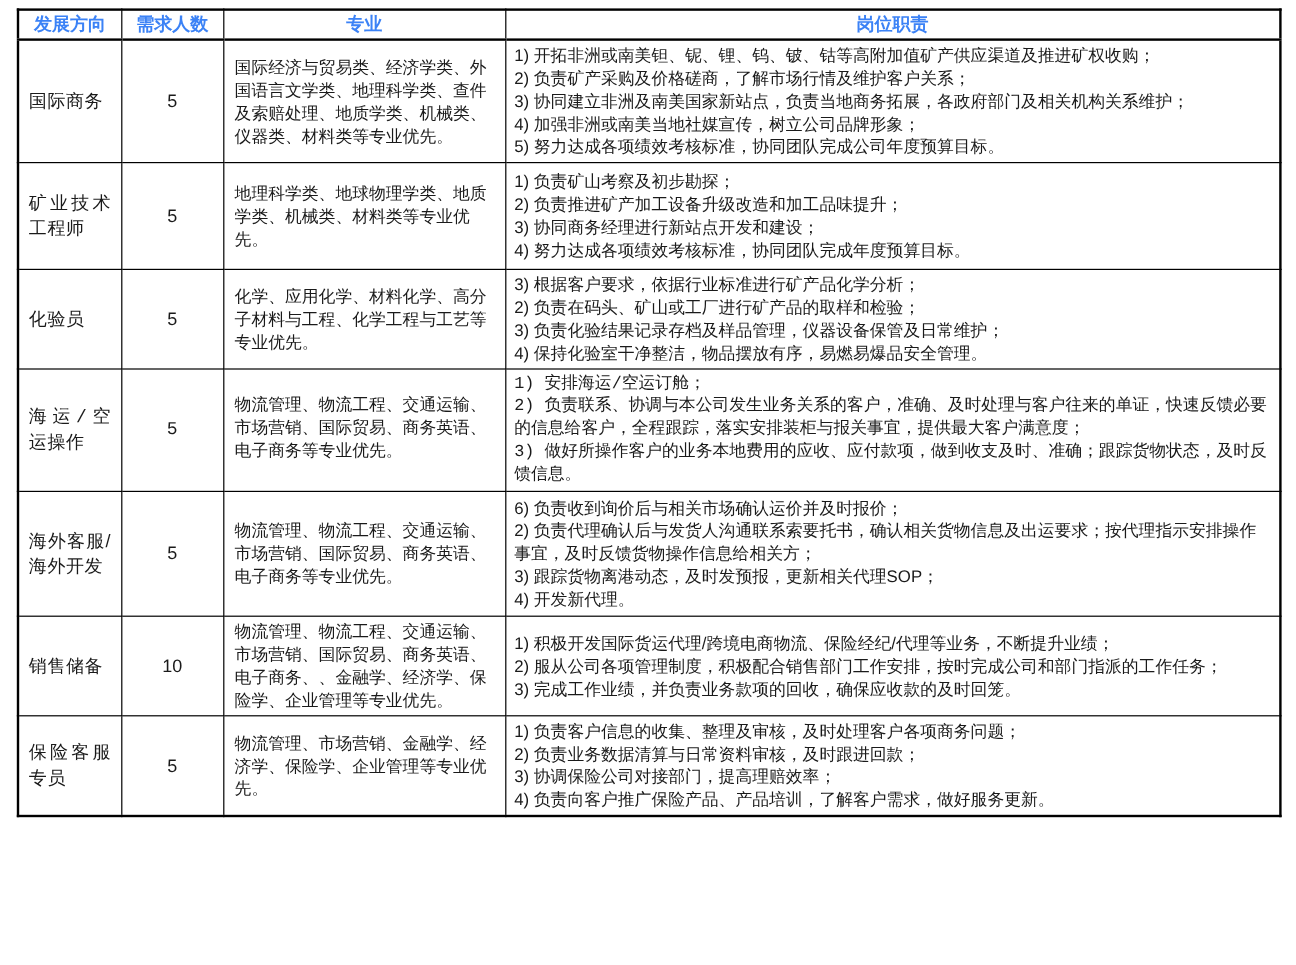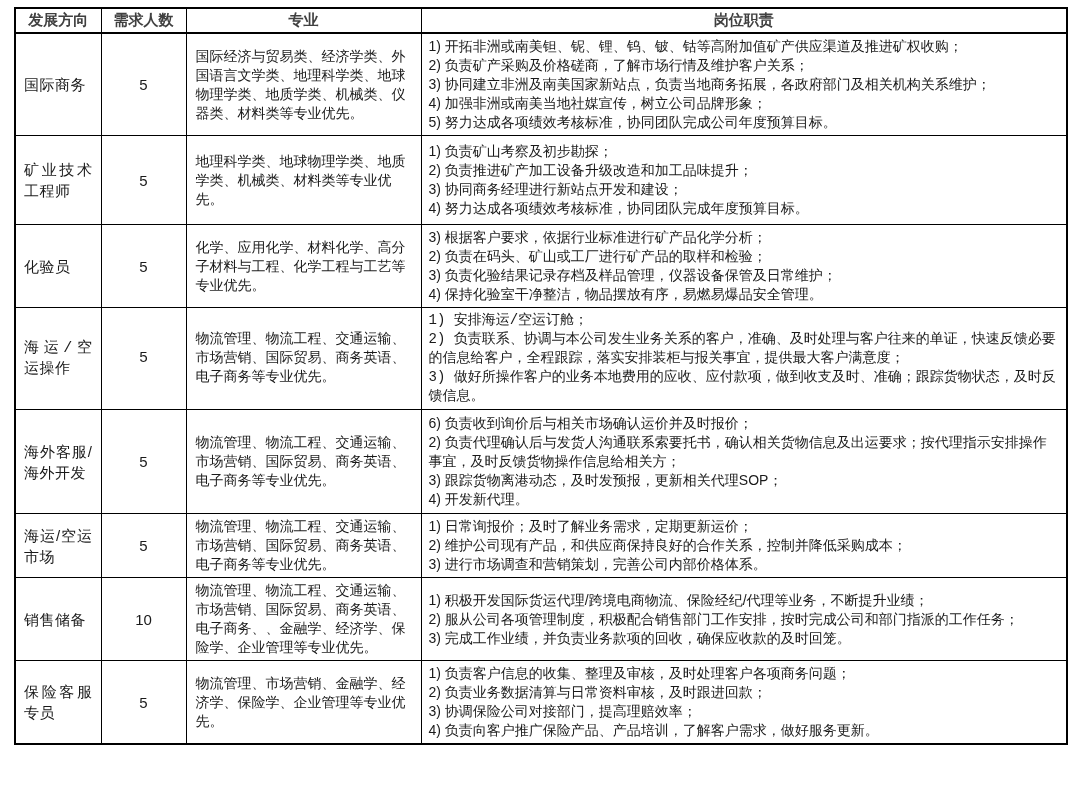--- a/index.html
+++ b/index.html
@@ -28,21 +28,21 @@
   .recruit-table col.c-duties    { width: 646px; }
 
   .recruit-table th {
     border: 1px solid #000000;
     border-bottom: 2px solid #000000;
     font-size: 15px;
     font-weight: bold;
     text-align: center;
     padding: 2px 4px;
     height: 18px;
-    color: #404040;
+    color: #3b82f6;
   }
   .recruit-table td {
     border: 1px solid #000000;
     vertical-align: middle;
     padding: 3px 6px;
     box-sizing: border-box;
   }
   td.col-direction {
     font-size: 15px;
     line-height: 21px;
@@ -103,21 +103,21 @@
         <th>需求人数</th>
         <th>专业</th>
         <th>岗位职责</th>
       </tr>
     </thead>
     <tbody id="table-body">
 
     <tr>
           <td class="col-direction">国际商务</td>
           <td class="col-count">5</td>
-          <td class="col-majors">国际经济与贸易类、经济学类、外国语言文学类、地理科学类、地球物理学类、地质学类、机械类、仪器类、材料类等专业优先。</td>
+          <td class="col-majors">国际经济与贸易类、经济学类、外国语言文学类、地理科学类、查件及索赔处理、地质学类、机械类、仪器类、材料类等专业优先。</td>
           <td class="col-duties">
             <div class="duty-line">1) 开拓非洲或南美钽、铌、锂、钨、铍、钴等高附加值矿产供应渠道及推进矿权收购；</div>
             <div class="duty-line">2) 负责矿产采购及价格磋商，了解市场行情及维护客户关系；</div>
             <div class="duty-line">3) 协同建立非洲及南美国家新站点，负责当地商务拓展，各政府部门及相关机构关系维护；</div>
             <div class="duty-line">4) 加强非洲或南美当地社媒宣传，树立公司品牌形象；</div>
             <div class="duty-line">5) 努力达成各项绩效考核标准，协同团队完成公司年度预算目标。</div>
           </td>
         </tr>
         <tr>
           <td class="col-direction">矿业技术工程师</td>
@@ -156,30 +156,20 @@
           <td class="col-count">5</td>
           <td class="col-majors">物流管理、物流工程、交通运输、市场营销、国际贸易、商务英语、电子商务等专业优先。</td>
           <td class="col-duties">
             <div class="duty-line">6) 负责收到询价后与相关市场确认运价并及时报价；</div>
             <div class="duty-line">2) 负责代理确认后与发货人沟通联系索要托书，确认相关货物信息及出运要求；按代理指示安排操作事宜，及时反馈货物操作信息给相关方；</div>
             <div class="duty-line">3) 跟踪货物离港动态，及时发预报，更新相关代理SOP；</div>
             <div class="duty-line">4) 开发新代理。</div>
           </td>
         </tr>
         <tr>
-          <td class="col-direction">海运/空运市场</td>
-          <td class="col-count">5</td>
-          <td class="col-majors">物流管理、物流工程、交通运输、市场营销、国际贸易、商务英语、电子商务等专业优先。</td>
-          <td class="col-duties">
-            <div class="duty-line">1) 日常询报价；及时了解业务需求，定期更新运价；</div>
-            <div class="duty-line">2) 维护公司现有产品，和供应商保持良好的合作关系，控制并降低采购成本；</div>
-            <div class="duty-line">3) 进行市场调查和营销策划，完善公司内部价格体系。</div>
-          </td>
-        </tr>
-        <tr>
           <td class="col-direction">销售储备</td>
           <td class="col-count">10</td>
           <td class="col-majors">物流管理、物流工程、交通运输、市场营销、国际贸易、商务英语、电子商务、、金融学、经济学、保险学、企业管理等专业优先。</td>
           <td class="col-duties">
             <div class="duty-line">1) 积极开发国际货运代理/跨境电商物流、保险经纪/代理等业务，不断提升业绩；</div>
             <div class="duty-line">2) 服从公司各项管理制度，积极配合销售部门工作安排，按时完成公司和部门指派的工作任务；</div>
             <div class="duty-line">3) 完成工作业绩，并负责业务款项的回收，确保应收款的及时回笼。</div>
           </td>
         </tr>
         <tr>

